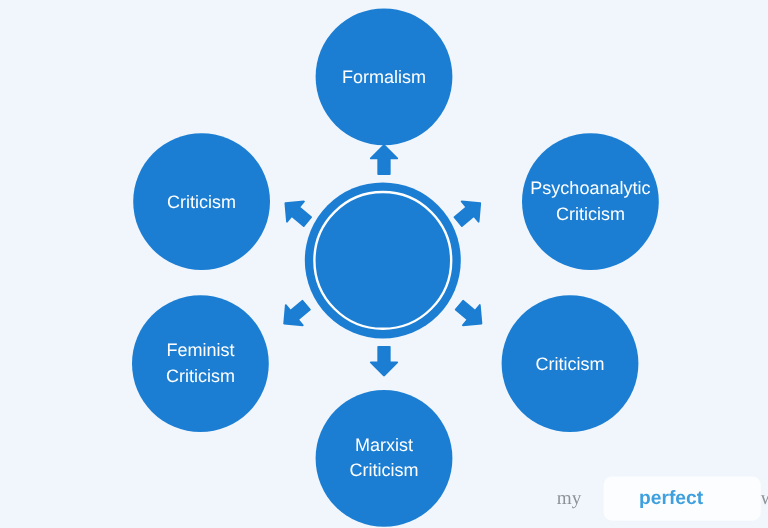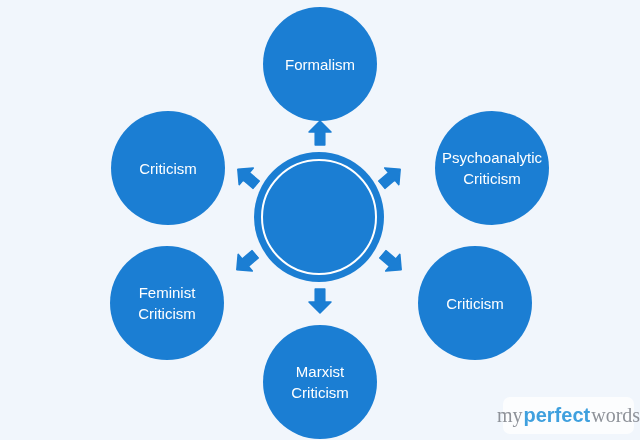--- a/index.html
+++ b/index.html
@@ -72,21 +72,22 @@
     position: absolute;
     left: 503px;
     top: 397px;
     width: 131px;
     height: 37px;
     background: var(--logo-bg);
     border-radius: 7px;
     display: flex;
     align-items: center;
     justify-content: center;
-    font-size: 20px;
+    font-size: 16px;
+    gap: 47px;
   }
   .logo-badge .serif {
     font-family: "Liberation Serif", "DejaVu Serif", serif;
     color: var(--logo-gray);
   }
   .logo-badge .accent {
     font-family: "Liberation Sans", sans-serif;
     color: var(--logo-blue);
     font-weight: bold;
     margin: 0 1px;

